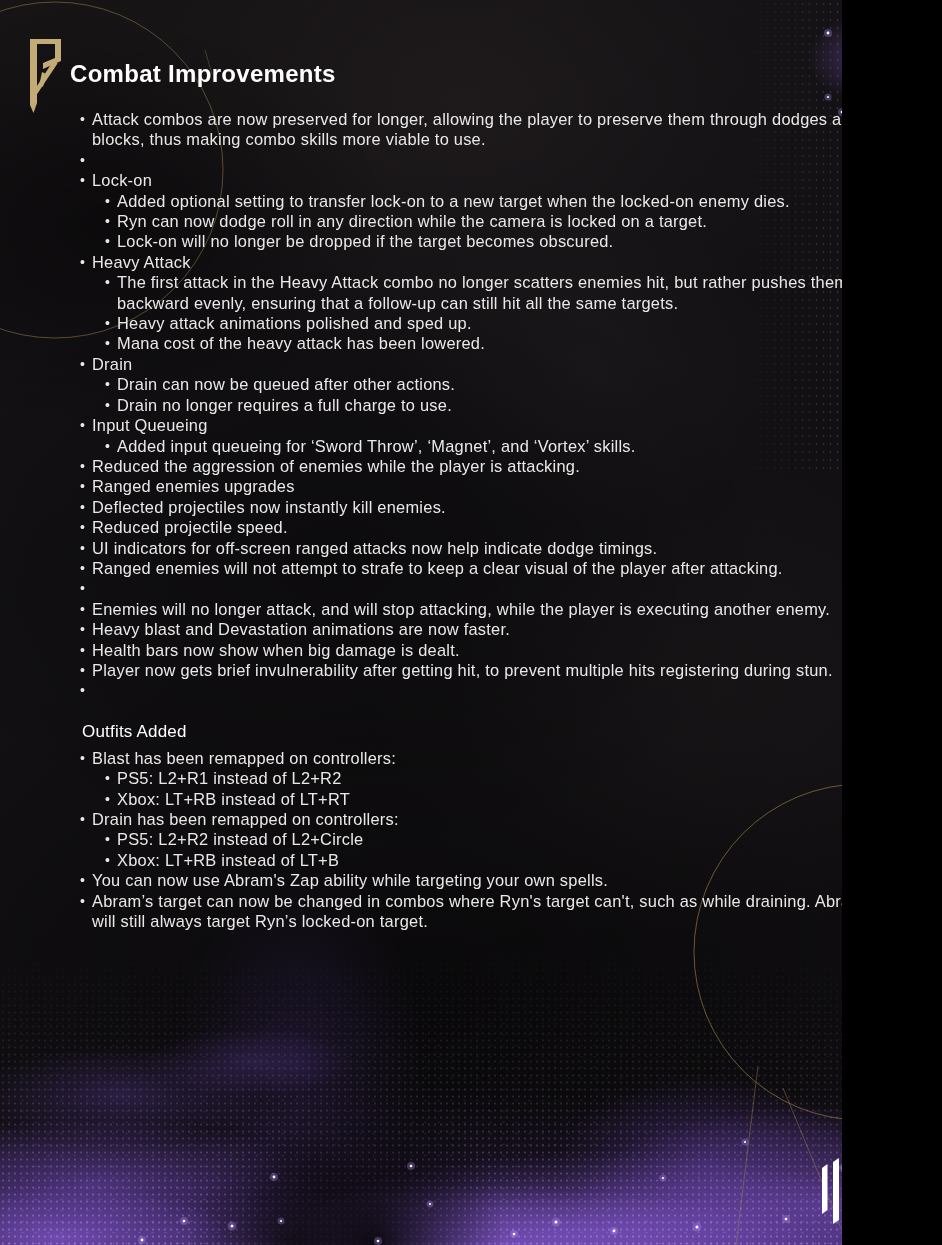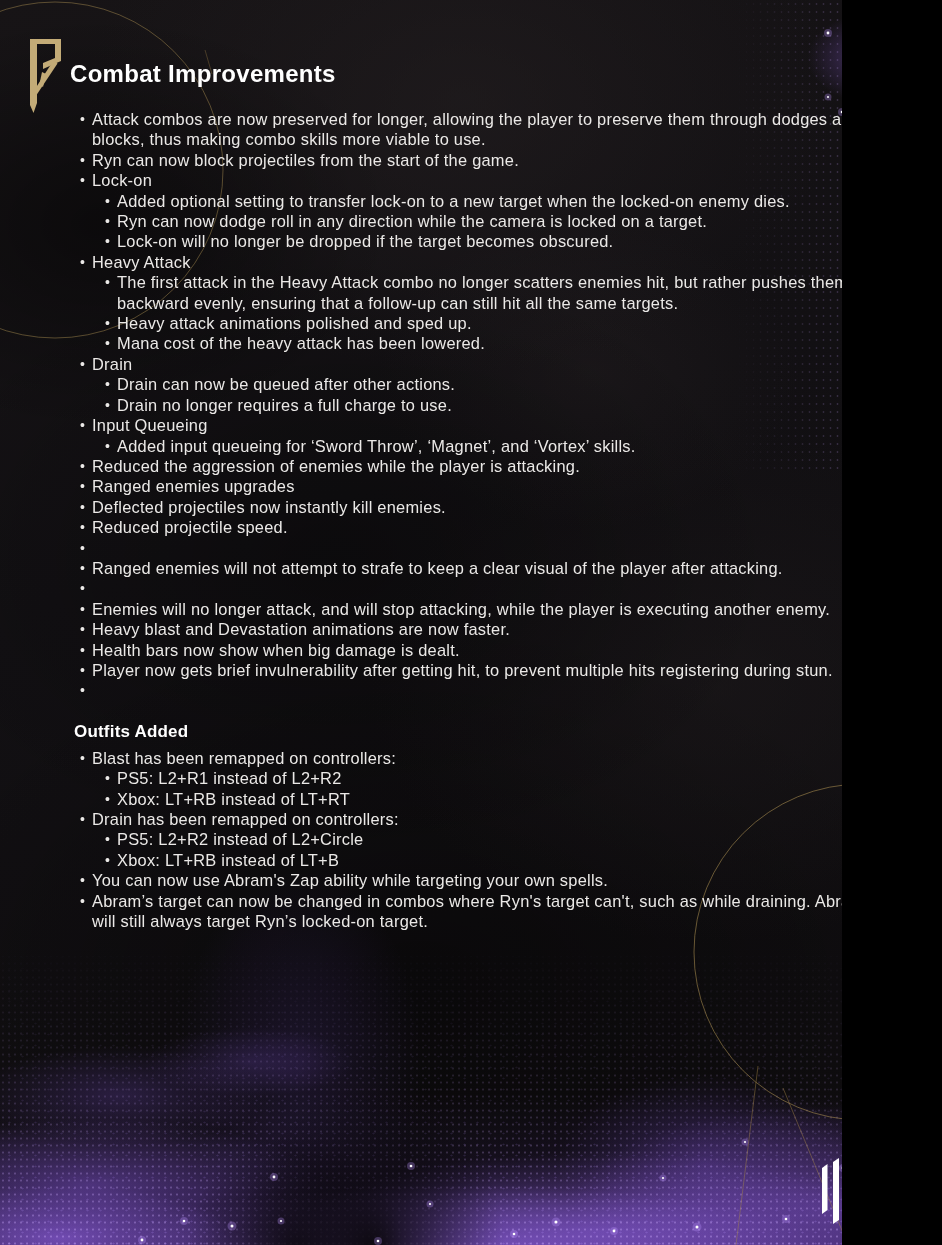--- a/index.html
+++ b/index.html
@@ -57,21 +57,21 @@
     mask-image:linear-gradient(to left, rgba(0,0,0,.9), transparent 90%);
   }
   .decor-svg{position:absolute;inset:0;pointer-events:none;}
   
   .content{position:absolute;left:70px;top:60px;width:812px;color:#ebe9e7;}
   .title{
     margin:0 0 21px 0;font-size:24px;line-height:28px;font-weight:bold;color:#fff;
     letter-spacing:.3px;
   }
   .brand-rune{position:absolute;left:30px;top:39px;width:31px;height:75px;}
-  .subhead{margin:20px 0 6px 4px;font-size:17px;line-height:21px;font-weight:bold;color:#fff;letter-spacing:.2px;}
+  .subhead{margin:20px 0 6px 12px;font-size:17px;line-height:21px;font-weight:normal;color:#fff;letter-spacing:.2px;}
   .li{display:flex;font-size:16.4px;line-height:20.4px;letter-spacing:.25px;}
   .li .dot{flex:0 0 12px;text-align:left;font-size:14px;}
   .lvl1{margin-left:10px;}
   .lvl2{margin-left:35px;}
   
   .a44-logo{position:absolute;left:818px;top:1157px;width:34px;height:68px;}
   .ds-badge{position:absolute;left:866px;top:1156px;width:57px;height:71px;background:#8b5cf6;
     border-radius:5px;display:flex;flex-direction:column;align-items:center;box-sizing:border-box;padding-top:7px;}
   .ds-swirl{width:32px;height:32px;}
   .ds-text{margin-top:3px;font-size:7.5px;line-height:8.5px;font-weight:bold;color:#17151a;letter-spacing:1.6px;text-align:center;}
@@ -185,21 +185,20 @@
   <div class="content">
     <h1 class="title">Combat Improvements</h1>
     <div id="sections">
         <div>
           <div class="li lvl1">
             <span class="dot">•</span>
             <span class="txt">Attack combos are now preserved for longer, allowing the player to preserve them through dodges and blocks, thus making combo skills more viable to use.</span>
           </div>
           <div class="li lvl1">
             <span class="dot">•</span>
-            <span class="txt">Ryn can now block projectiles from the start of the game.</span>
           </div>
           <div class="li lvl1">
             <span class="dot">•</span>
             <span class="txt">Lock-on</span>
           </div>
           <div class="li lvl2">
             <span class="dot">•</span>
             <span class="txt">Added optional setting to transfer lock-on to a new target when the locked-on enemy dies.</span>
           </div>
           <div class="li lvl2">
@@ -257,20 +256,21 @@
           <div class="li lvl1">
             <span class="dot">•</span>
             <span class="txt">Deflected projectiles now instantly kill enemies.</span>
           </div>
           <div class="li lvl1">
             <span class="dot">•</span>
             <span class="txt">Reduced projectile speed.</span>
           </div>
           <div class="li lvl1">
             <span class="dot">•</span>
+            <span class="txt">UI indicators for off-screen ranged attacks now help indicate dodge timings.</span>
           </div>
           <div class="li lvl1">
             <span class="dot">•</span>
             <span class="txt">Ranged enemies will not attempt to strafe to keep a clear visual of the player after attacking.</span>
           </div>
           <div class="li lvl1">
             <span class="dot">•</span>
           </div>
           <div class="li lvl1">
             <span class="dot">•</span>

